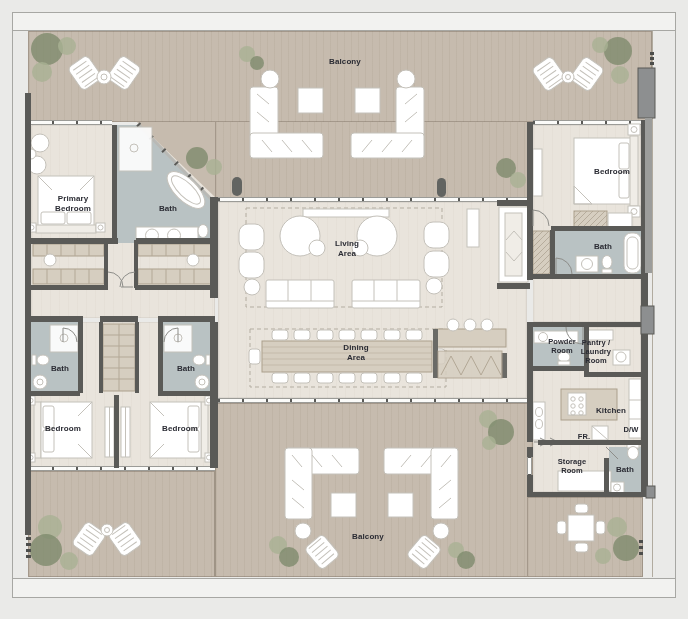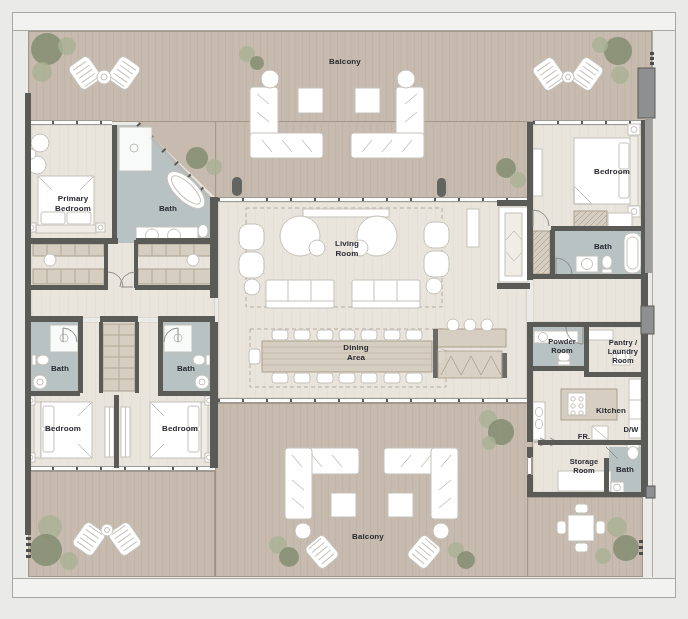--- a/index.html
+++ b/index.html
@@ -470,35 +470,35 @@
         <rect class="post" x="639" y="546" width="4" height="3"></rect>
         <rect class="post" x="639" y="552" width="4" height="3"></rect>
     </g>
   </svg>
 
   <div class="rl" style="left:345px;top:62px;">Balcony</div>
   <div class="rl" style="left:73px;top:204px;">Primary
 Bedroom</div>
   <div class="rl" style="left:168px;top:209px;">Bath</div>
   <div class="rl" style="left:347px;top:249px;">Living
-Room</div>
+Area</div>
   <div class="rl" style="left:356px;top:353px;">Dining
 Area</div>
   <div class="rl" style="left:612px;top:172px;">Bedroom</div>
   <div class="rl" style="left:603px;top:247px;">Bath</div>
   <div class="rl" style="left:60px;top:369px;">Bath</div>
   <div class="rl" style="left:186px;top:369px;">Bath</div>
   <div class="rl" style="left:63px;top:429px;">Bedroom</div>
   <div class="rl" style="left:180px;top:429px;">Bedroom</div>
   <div class="rl small" style="left:562px;top:346px;">Powder
 Room</div>
-  <div class="rl small" style="left:623px;top:351px;">Pantry /
+  <div class="rl small" style="left:596px;top:351px;">Pantry /
 Laundry
 Room</div>
   <div class="rl" style="left:585px;top:411px;margin-left:26px;">Kitchen</div>
   <div class="rl small" style="left:631px;top:429px;">D/W</div>
   <div class="rl small" style="left:584px;top:436px;">FR.</div>
-  <div class="rl small" style="left:572px;top:466px;margin-left:12px;">Storage
+  <div class="rl small" style="left:572px;top:466px;">Storage
 Room</div>
   <div class="rl" style="left:625px;top:470px;">Bath</div>
   <div class="rl" style="left:368px;top:537px;">Balcony</div>
 
 </div>
 
 </body></html>

